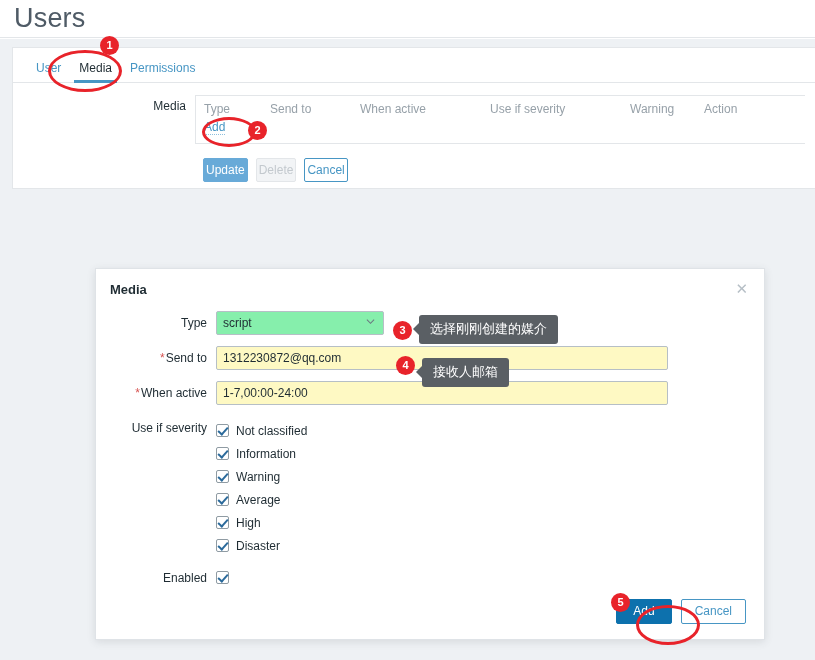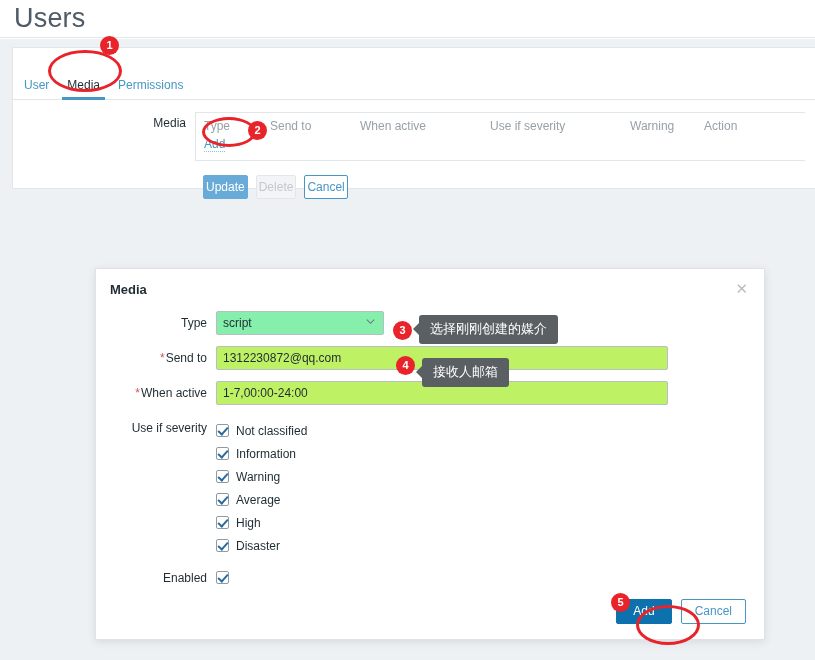--- a/index.html
+++ b/index.html
@@ -55,22 +55,22 @@
     background: #ffffff;
     border: 1px solid #e3e6e9;
     border-right: none;
     box-sizing: border-box;
   }
 
   
   .tabs {
     display: flex;
     align-items: flex-end;
-    height: 52px;
-    padding-left: 2px;
+    height: 35px;
+    padding-left: 14px;
     border-bottom: 1px solid #e3e6e9;
     box-sizing: border-box;
   }
   .tab {
     font-size: 12px;
     padding: 0 9px 7px 9px;
     color: #4796c4;
     cursor: pointer;
     line-height: 14px;
     position: relative;
@@ -245,21 +245,21 @@
     right: 9px;
     top: 8px;
     pointer-events: none;
     width: 9px;
     height: 6px;
   }
   .txt {
     height: 24px;
     border: 1px solid #b6bfc6;
     border-radius: 2px;
-    background: #bef264;
+    background: #fef9c3;
     font-family: "Liberation Sans", "DejaVu Sans", sans-serif;
     font-size: 12px;
     color: #1f2c33;
     padding: 0 6px;
     box-sizing: border-box;
   }
   .txt-sendto { width: 452px; }
   .txt-when   { width: 452px; }
 
   .cb-line {

